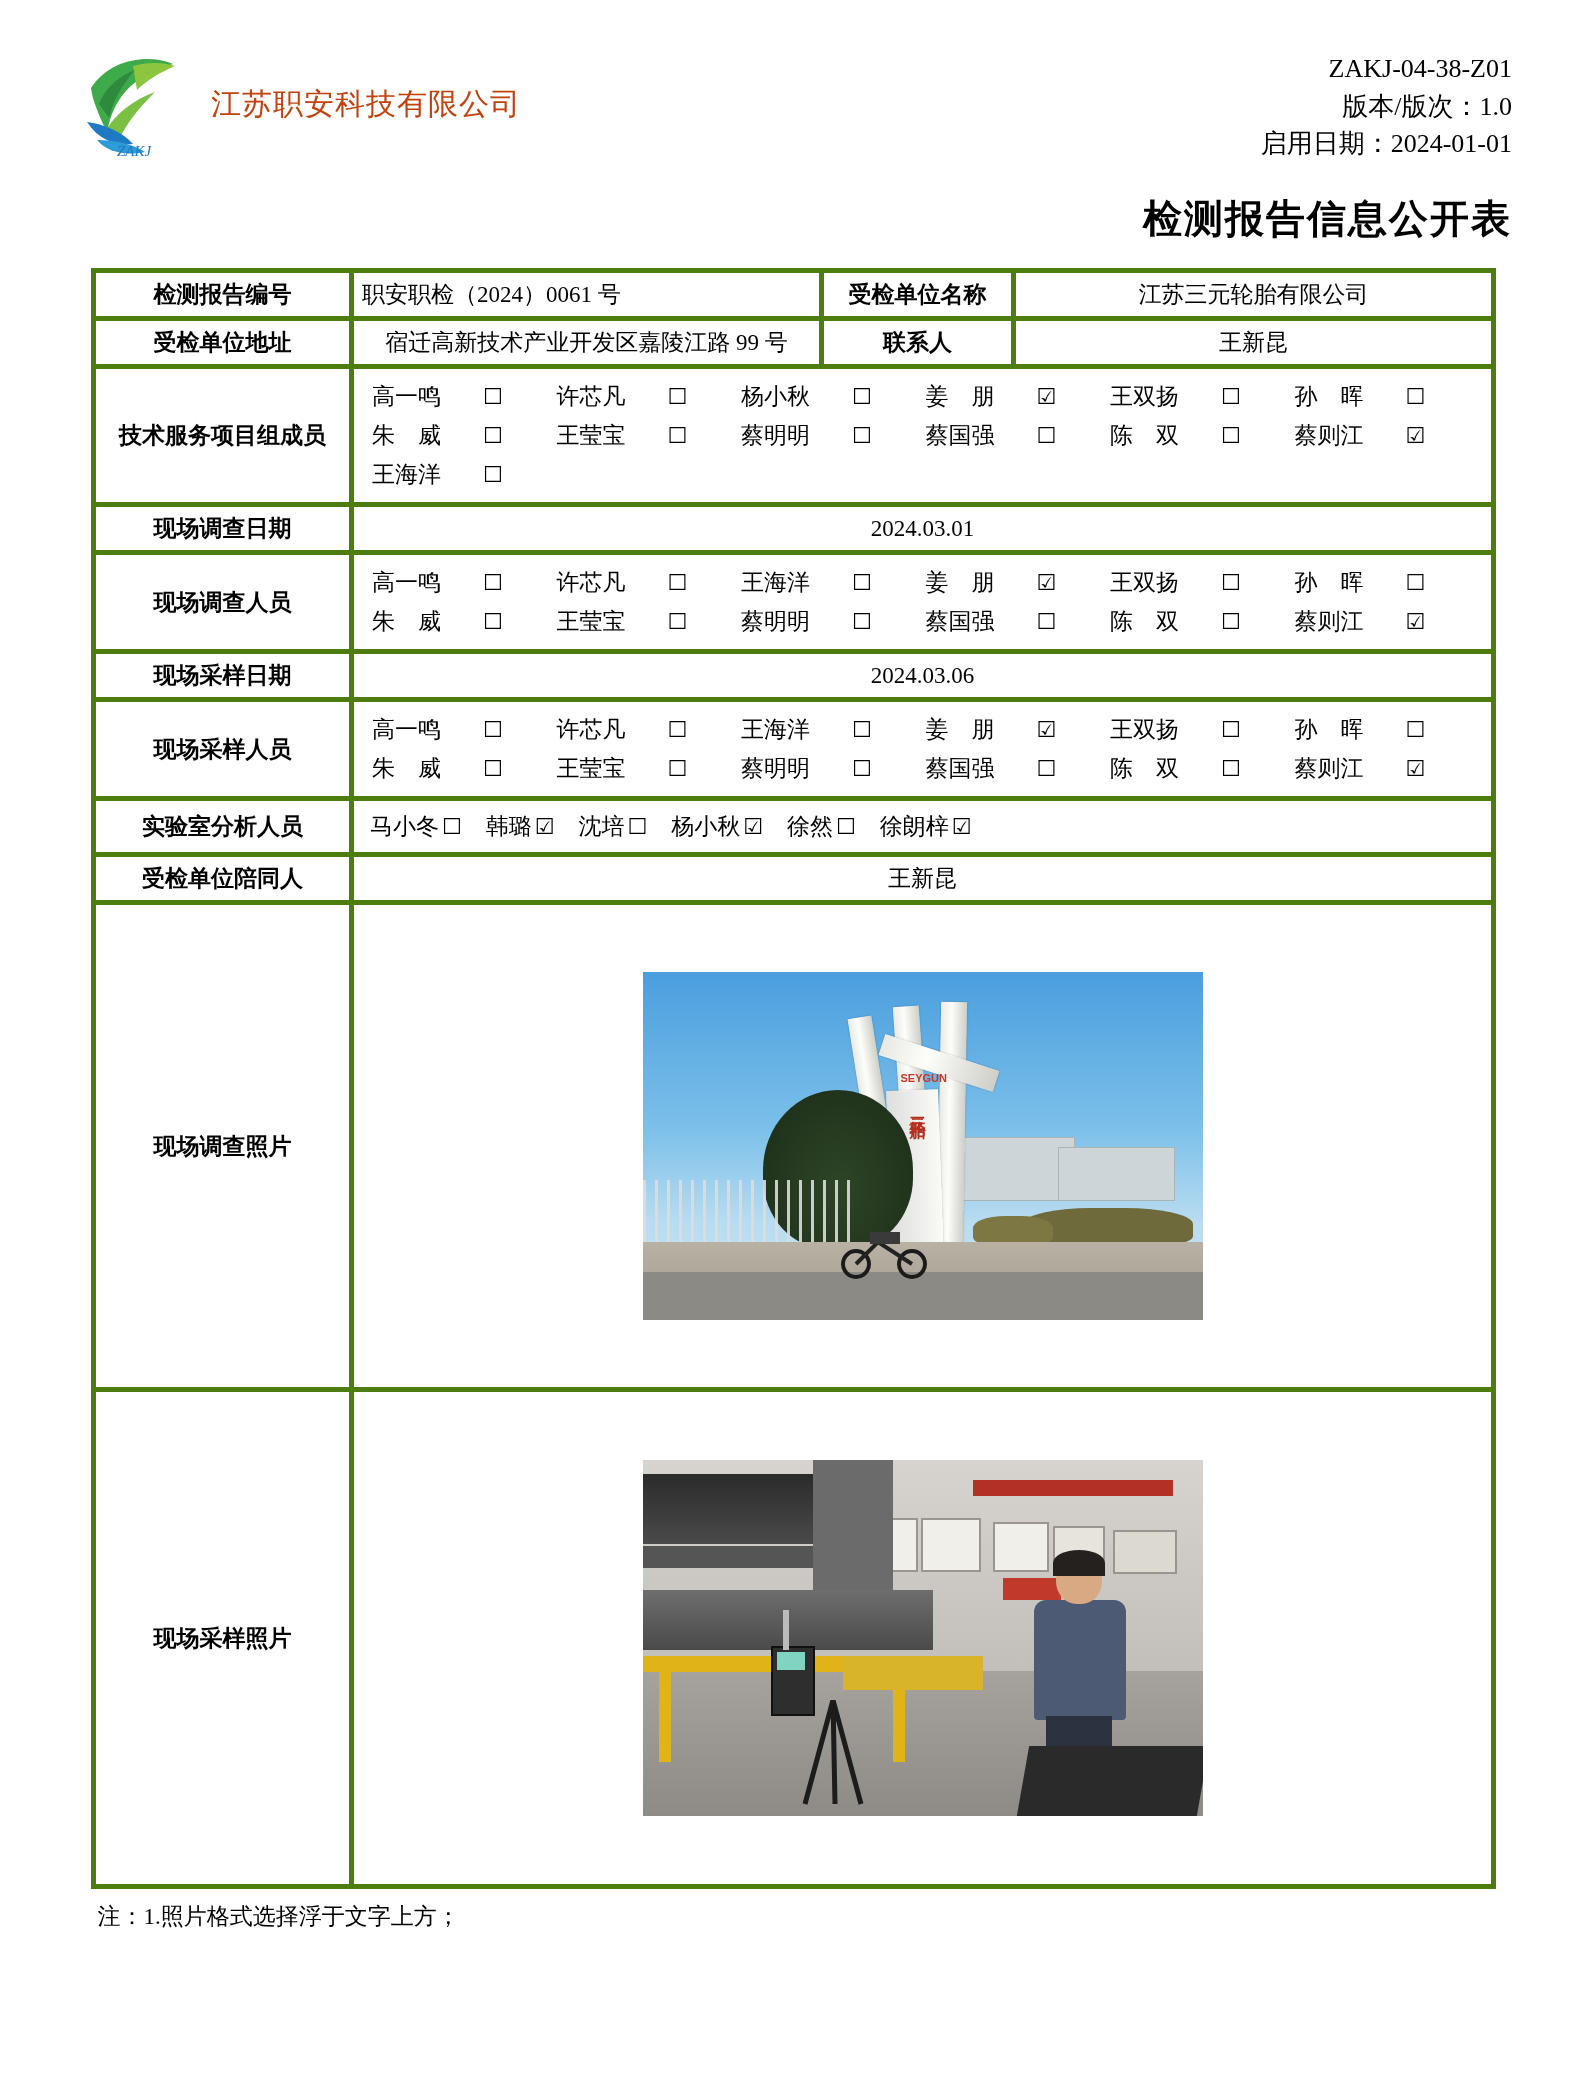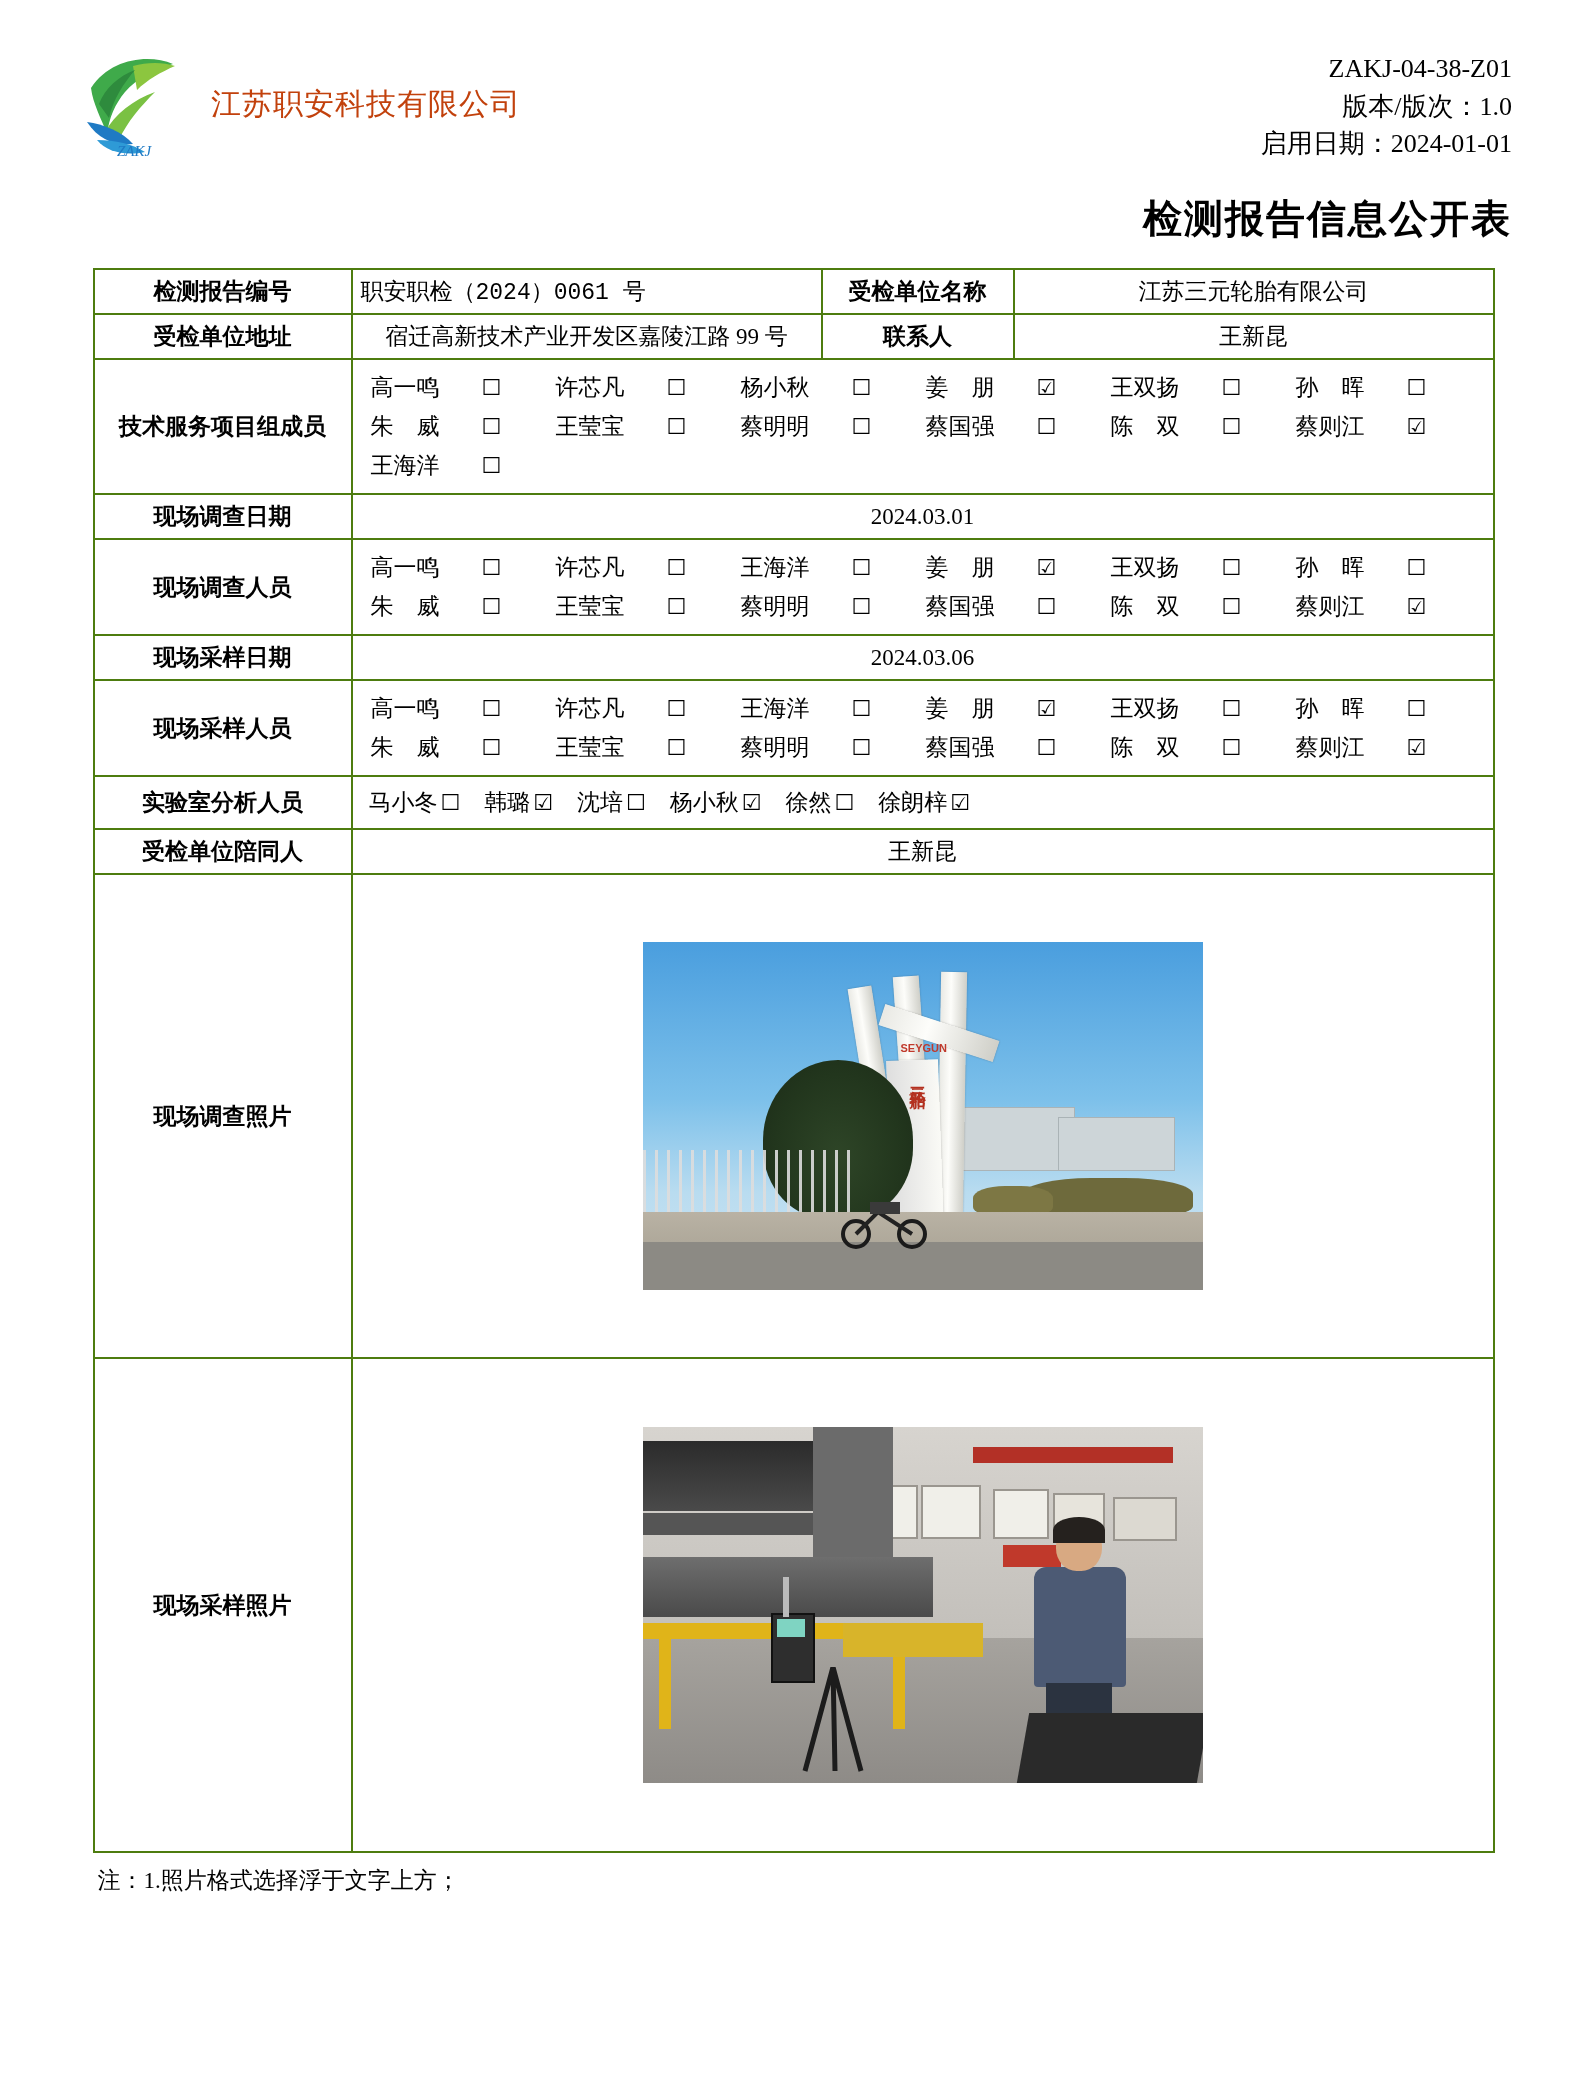--- a/index.html
+++ b/index.html
@@ -68,37 +68,36 @@
   }
 
   
   table.main {
     border-collapse: collapse;
     width: 1400px;
     margin: 0 auto;
     table-layout: fixed;
   }
   table.main td {
-    border: 2px solid #4d7c0f;
+    border: 5px solid #4d7c0f;
     padding: 6px 8px;
     font-size: 23px;
     vertical-align: middle;
   }
   .lbl {
     text-align: center;
     font-weight: bold;
     white-space: nowrap;
   }
   .val {
     text-align: center;
   }
   .val-left {
     text-align: left;
     padding-left: 14px;
-    font-family: Liberation Mono, monospace;
   }
   .person {
     display: inline-flex;
     align-items: center;
     white-space: nowrap;
     font-size: 23px;
   }
   .person .nm {
     display: inline-block;
   }

